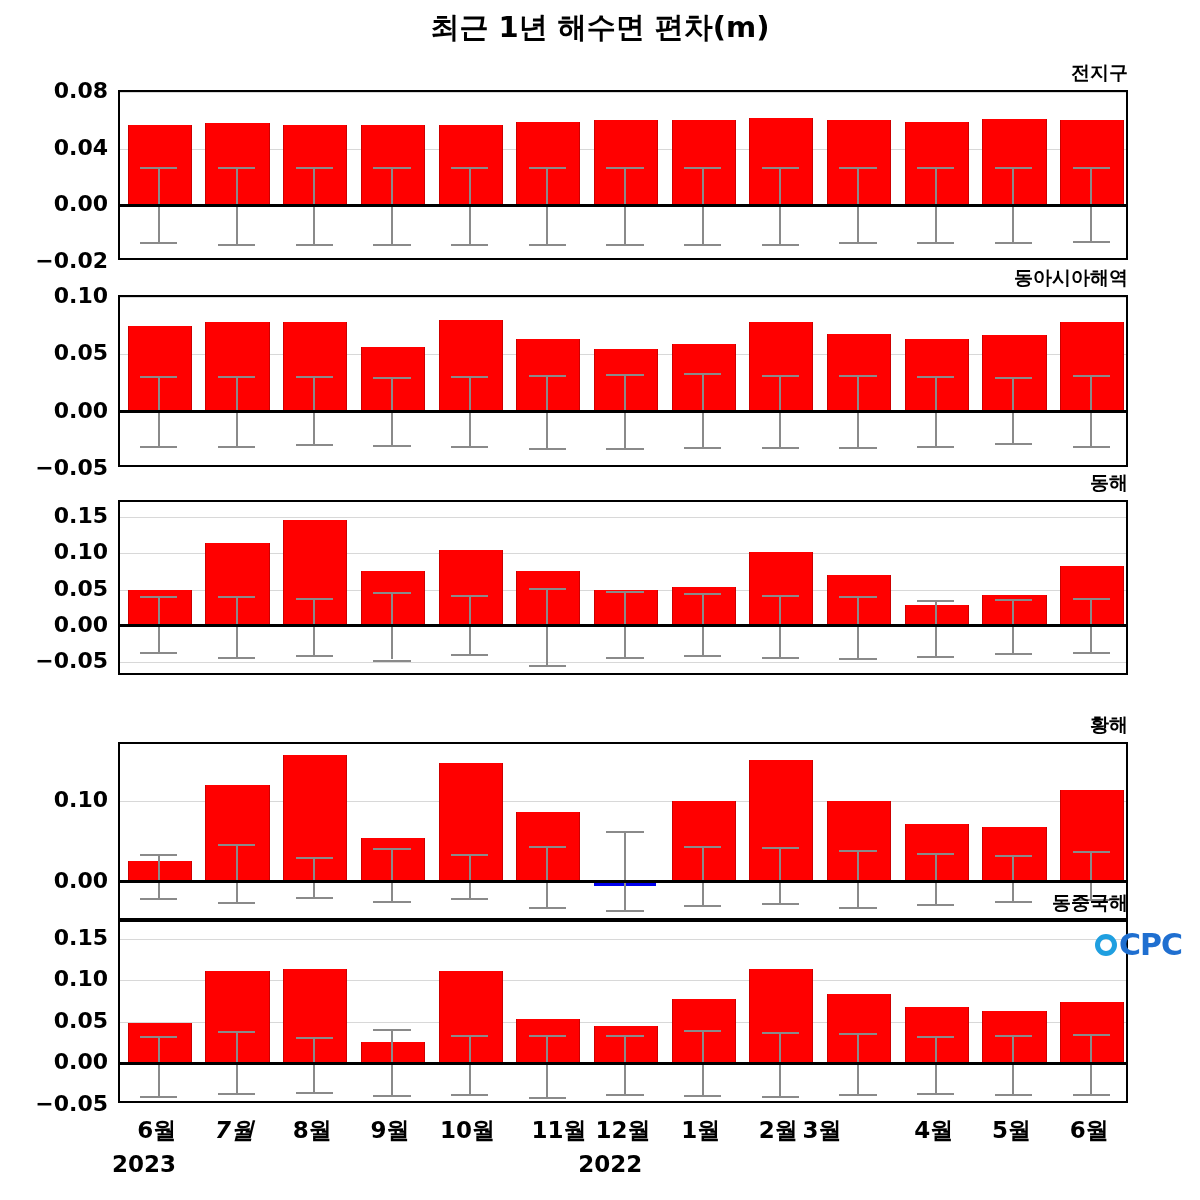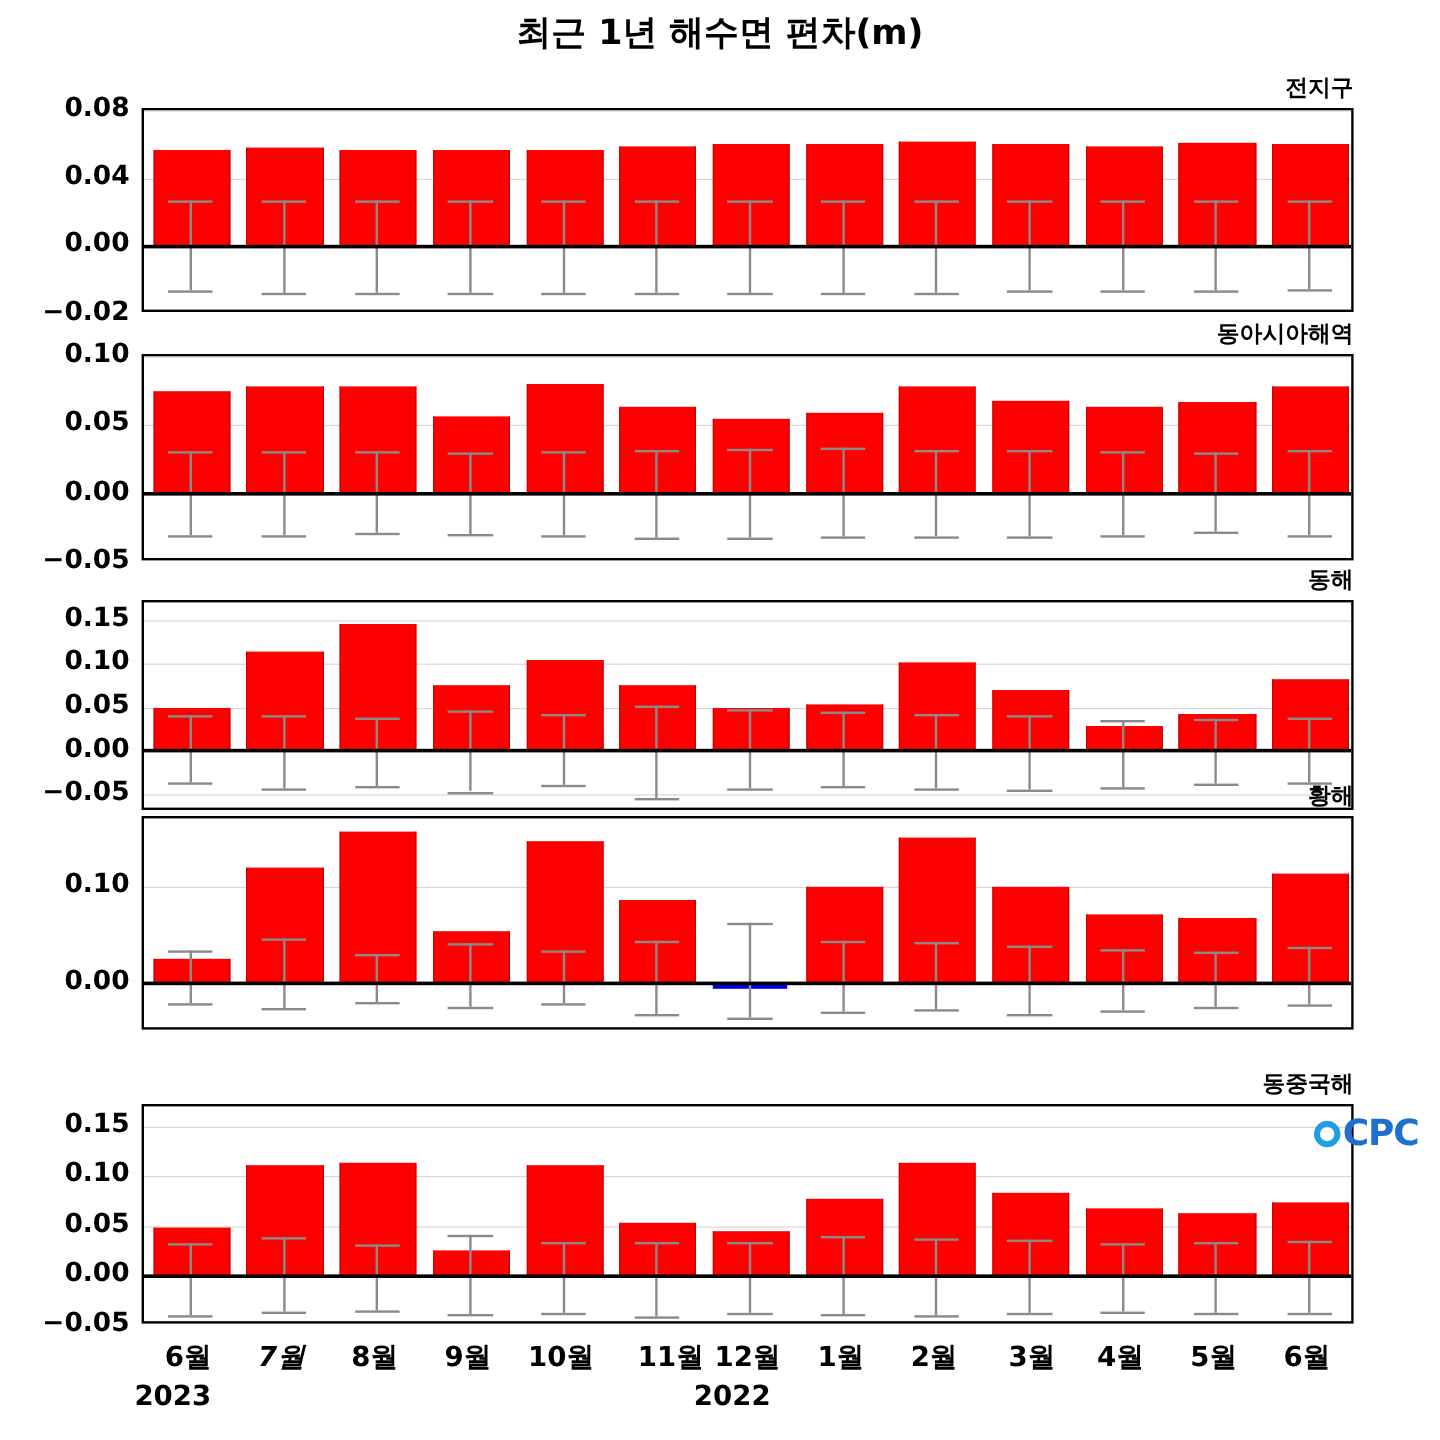--- a/index.html
+++ b/index.html
@@ -295,21 +295,21 @@
           <div class="cap" style="left: 952.508px; width: 37.2923px; top: 95.5208px;"></div>
           <div class="cap" style="left: 952.508px; width: 37.2923px; top: 150.208px;"></div>
           <div class="zeroline" style="top: 122.458px;"></div>
         </div>
         <div class="ytick" style="right: 1092px; top: 196.417px;">−0.05</div>
         <div class="ytick" style="right: 1092px; top: 159.958px;">0.00</div>
         <div class="ytick" style="right: 1092px; top: 123.5px;">0.05</div>
         <div class="ytick" style="right: 1092px; top: 87.0417px;">0.10</div>
         <div class="ytick" style="right: 1092px; top: 50.5833px;">0.15</div>
       </div>
-      <div class="panel" style="left: 0px; top: 644px; width: 1200px; height: 218px;">
+      <div class="panel" style="left: 0px; top: 706px; width: 1200px; height: 218px;">
         <div class="panel-label" style="top: 6px; right: 72px;">황해</div>
         <div class="plot" style="left: 118px; top: 36px; width: 1010px; height: 178px;">
           <div class="gridline" style="top: 56.6364px;"></div>
           <div class="bar" style="left: 7.76923px; width: 62.1538px; top: 116.509px; height: 21.0364px;"></div>
           <div class="whisker" style="left: 38.8462px; top: 110.036px; height: 43.6909px;"></div>
           <div class="cap" style="left: 20.2px; width: 37.2923px; top: 110.036px;"></div>
           <div class="cap" style="left: 20.2px; width: 37.2923px; top: 153.727px;"></div>
           <div class="bar" style="left: 85.4615px; width: 62.1538px; top: 41.2636px; height: 96.2818px;"></div>
           <div class="whisker" style="left: 116.538px; top: 100.327px; height: 57.4455px;"></div>
           <div class="cap" style="left: 97.8923px; width: 37.2923px; top: 100.327px;"></div>
@@ -434,21 +434,21 @@
   <div class="xlabels" id="xlabels" style="top:1115px;">
       <div class="xlab" style="left: 156.846px; top: 0px;">6월</div>
       <div class="xlab" style="left: 234.538px; top: 0px; font-style: italic;">7월</div>
       <div class="xlab" style="left: 312.231px; top: 0px;">8월</div>
       <div class="xlab" style="left: 389.923px; top: 0px;">9월</div>
       <div class="xlab" style="left: 467.615px; top: 0px;">10월</div>
       <div class="xlab" style="left: 559px; top: 0px;">11월</div>
       <div class="xlab" style="left: 623px; top: 0px;">12월</div>
       <div class="xlab" style="left: 700.692px; top: 0px;">1월</div>
       <div class="xlab" style="left: 778.385px; top: 0px;">2월</div>
-      <div class="xlab" style="left: 860px; top: 0px;">3월</div>
+      <div class="xlab" style="left: 822px; top: 0px;">3월</div>
       <div class="xlab" style="left: 933.769px; top: 0px;">4월</div>
       <div class="xlab" style="left: 1011.46px; top: 0px;">5월</div>
       <div class="xlab" style="left: 1089.15px; top: 0px;">6월</div>
       <div class="yearlab" style="left: 112px; top: 36px;">2023</div>
       <div class="yearlab" style="left: 578.154px; top: 36px;">2022</div>
     </div>
 
   <div class="logo">
     <span class="ring"></span>
     <span>CPC</span>

